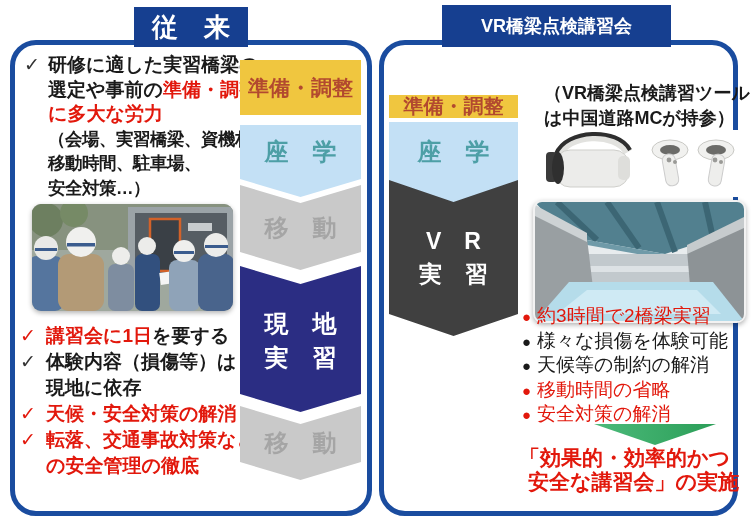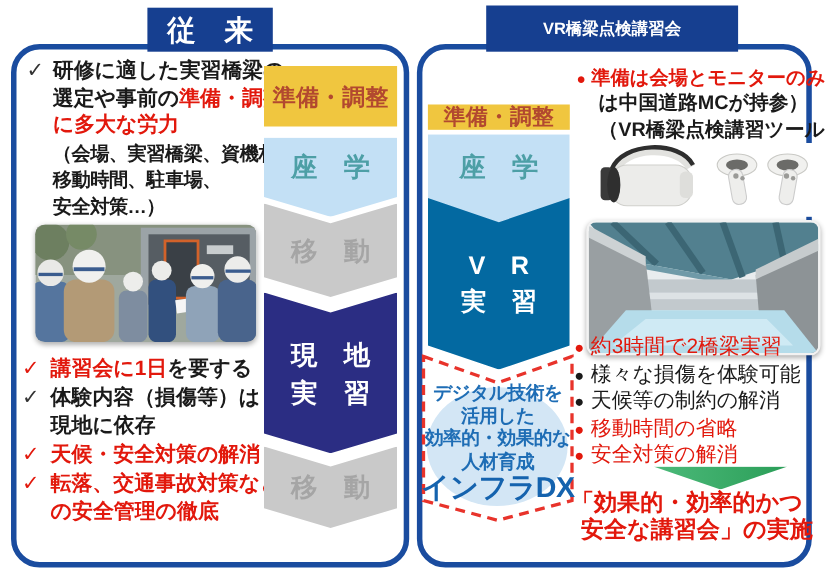--- a/index.html
+++ b/index.html
@@ -9,21 +9,21 @@
 
   
   .panel{position:absolute;border:5px solid #1a4c9f;border-radius:26px;background:#fff;}
   .panel-left{left:10px;top:40px;width:352px;height:466px;}
   .panel-right{left:379px;top:40px;width:349px;height:466px;}
 
   
   .hdr{position:absolute;background:#163f90;color:#fff;display:flex;align-items:center;justify-content:center;
        font-weight:bold;z-index:5;}
   .hdr-left{left:134px;top:7px;width:114px;height:40px;font-size:26px;}
-  .hdr-right{left:442px;top:5px;width:229px;height:42px;font-size:15px;}
+  .hdr-right{left:442px;top:5px;width:229px;height:42px;font-size:18px;}
 
   
   .red{color:#e2180c;}
   .blk{color:#1a1a1a;}
   .chk{display:inline-block;width:24px;font-weight:bold;}
   .chk.dark{color:#333;}
   .chk.red{color:#e2180c;}
 
   .toplist{left:24px;top:53px;width:236px;font-size:19px;line-height:24.5px;font-weight:600;}
   .tl-line{padding-left:24px;white-space:nowrap;}
@@ -46,21 +46,21 @@
         clip-path:polygon(0 0,50% 18px,100% 0,100% calc(100% - 18px),50% 100%,0 calc(100% - 18px));font-family:Liberation Mono, monospace;}
   .step-ido2{top:406px;height:74px;background:#c9c9c9;color:#a5a5a5;font-size:24px;
         clip-path:polygon(0 0,50% 18px,100% 0,100% calc(100% - 18px),50% 100%,0 calc(100% - 18px));}
 
   
   .rchev{position:absolute;left:389px;width:129px;display:flex;align-items:center;justify-content:center;
          font-weight:bold;flex-direction:column;}
   .r-prep{top:95px;height:23px;background:#f0c63f;color:#b2492f;font-size:20px;overflow:visible;}
   .r-zagaku{top:122px;height:83px;background:#c3e0f5;color:#4d9fa6;font-size:24px;padding-bottom:24px;box-sizing:border-box;
         clip-path:polygon(0 0,100% 0,100% calc(100% - 24px),50% 100%,0 calc(100% - 24px));}
-  .r-vr{top:180px;height:156px;background:#0369a1;color:#fff;font-size:23px;line-height:33px;
+  .r-vr{top:180px;height:156px;background:#404040;color:#fff;font-size:23px;line-height:33px;
         clip-path:polygon(0 0,50% 22px,100% 0,100% calc(100% - 22px),50% 100%,0 calc(100% - 22px));}
 
   
   .dx-box{left:382px;top:322px;width:141px;height:154px;}
   .dx-text{position:absolute;left:0;top:26px;width:100%;text-align:center;color:#1e6db5;font-weight:bold;
            font-size:17px;line-height:20.5px;letter-spacing:-0.5px;}
   .dx-label{font-size:26px;color:#1563ae;margin-top:3px;letter-spacing:-0.5px;}
 
   
   .r-note1{left:524px;top:58px;font-size:17.5px;font-weight:bold;white-space:nowrap;}
@@ -177,41 +177,24 @@
   </div>
   <div class="chev step-ido2">移　動</div>
 
   <div class="rchev r-prep">準備・調整</div>
   <div class="rchev r-zagaku">座　学</div>
   <div class="rchev r-vr">
     <span>V　R</span>
     <span>実　習</span>
   </div>
 
-  <div class="abs dx-box">
-    <svg width="141" height="154" viewBox="0 0 141 154">
-      <polygon points="3,2 70.5,26 138,2 138,133 70.5,151 3,133" fill="#ffffff"></polygon>
-      <ellipse cx="70" cy="84" rx="64" ry="54" fill="#d3e6f5"></ellipse>
-      <polygon points="3,2 70.5,26 138,2 138,133 70.5,151 3,133" fill="none" stroke="#e8332b" stroke-width="3" stroke-dasharray="9 6"></polygon>
-    </svg>
-    <div class="dx-text">
-      <div>デジタル技術を</div>
-      <div>活用した</div>
-      <div>効率的・効果的な</div>
-      <div>人材育成</div>
-      <div class="dx-label">インフラDX</div>
-    </div>
-  </div>
-
-  <div class="abs r-note1 red">
-    <span class="dot red">●</span><span>準備は会場とモニターのみ</span>
-  </div>
+
   <div class="abs r-note2">
+    <div>（VR橋梁点検講習ツール</div>
     <div>は中国道路MCが持参）</div>
-    <div>（VR橋梁点検講習ツール</div>
   </div>
 
   <div class="photo photo-vr">
     <svg width="208" height="67" viewBox="0 0 208 67">
       <rect width="208" height="67" fill="#ffffff"></rect>
       <path d="M20,26 C28,2 78,0 90,22" fill="none" stroke="#e2e2df" stroke-width="9"></path>
       <path d="M18,24 C28,-1 80,-3 92,20" fill="none" stroke="#2e2e2e" stroke-width="4"></path>
       <rect x="8" y="22" width="11" height="30" rx="4" fill="#3a3a3a"></rect>
       <rect x="17" y="20" width="74" height="37" rx="15" fill="#ececea" stroke="#cfcfcb"></rect>
       <ellipse cx="20" cy="38" rx="6" ry="16" fill="#2f2f2f"></ellipse>

